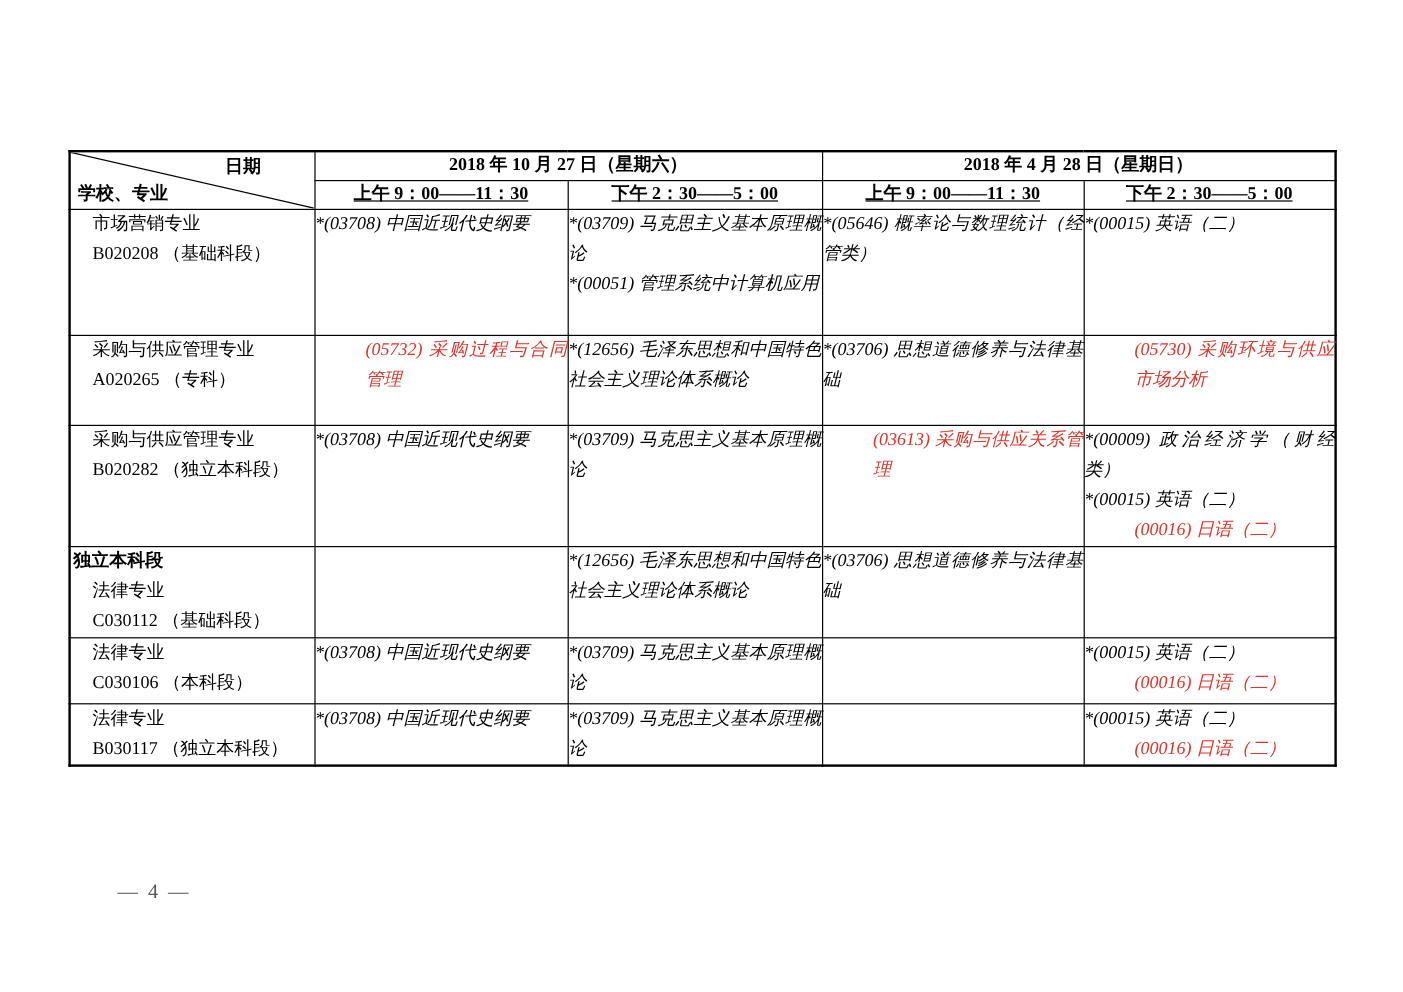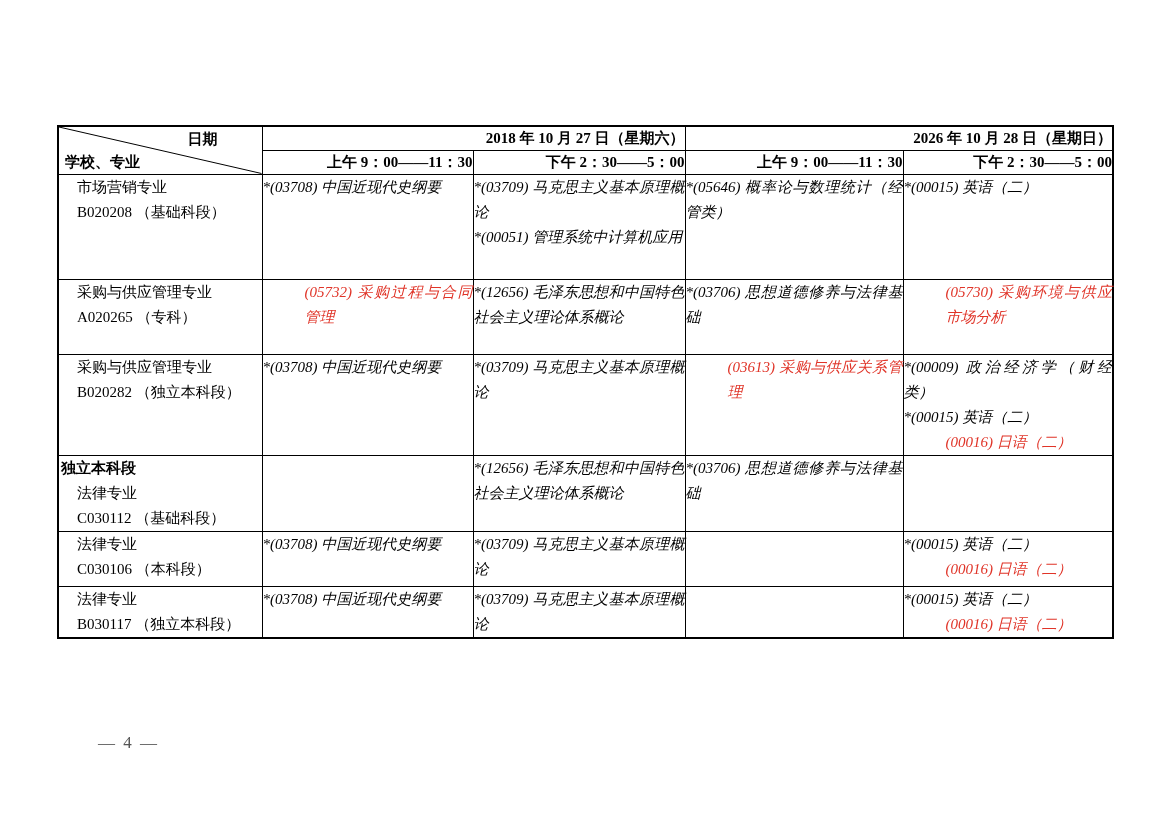--- a/index.html
+++ b/index.html
@@ -29,24 +29,24 @@
     color: #000;
   }
   
   col.c1 { width: 204px; }
   col.c2 { width: 211px; }
   col.c3 { width: 212px; }
   col.c4 { width: 218px; }
   col.c5 { width: 210px; }
 
   thead tr.hrow1 { height: 24px; }
-  thead tr.hrow2 { height: 24px; }
+  thead tr.hrow2 { height: 24px; text-decoration: underline; }
   thead th {
     font-weight: bold;
-    text-align: right;
+    text-align: center;
     vertical-align: middle;
     line-height: 22px;
   }
   th.corner {
     position: relative;
     padding: 0;
   }
   th.corner svg.diag {
     position: absolute; inset: 0;
     width: 100%; height: 100%;
@@ -111,21 +111,21 @@
     <thead>
       <tr class="hrow1">
         <th class="corner" rowspan="2">
           <svg class="diag" viewBox="0 0 204 48" preserveAspectRatio="none">
             <line x1="0" y1="0" x2="204" y2="48" stroke="#000" stroke-width="1" vector-effect="non-scaling-stroke"></line>
           </svg>
           <span class="corner-top">日期</span>
           <span class="corner-bottom">学校、专业</span>
         </th>
         <th colspan="2">2018 年 10 月 27 日（星期六）</th>
-        <th colspan="2">2026 年 10 月 28 日（星期日）</th>
+        <th colspan="2">2018 年 4 月 28 日（星期日）</th>
       </tr>
       <tr class="hrow2">
         <th>上午 9：00——11：30</th>
         <th>下午 2：30——5：00</th>
         <th>上午 9：00——11：30</th>
         <th>下午 2：30——5：00</th>
       </tr>
     </thead>
     <tbody>
         <tr>

